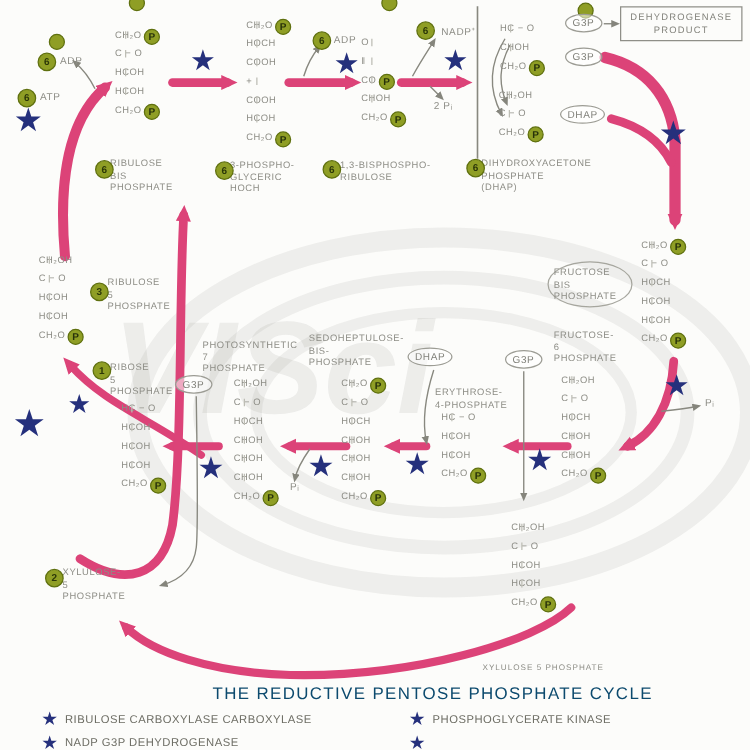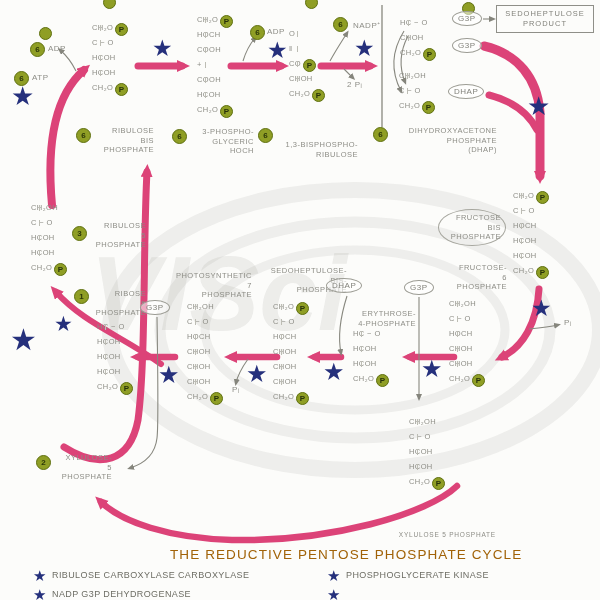--- a/index.html
+++ b/index.html
@@ -5,34 +5,34 @@
   html,body{margin:0;padding:0}
   body{width:600px;height:600px;position:relative;overflow:hidden;
        background:#fcfcfa;font-family:"Liberation Sans",sans-serif;color:#85857f}
   
   .mol{position:absolute;font-size:7.5px;letter-spacing:.4px;color:#8d8d86;line-height:15px;white-space:nowrap}
   .mol .mline{position:relative;height:15px}
   .mol .mline+.mline::before{content:"";position:absolute;left:8px;top:-10px;height:6px;border-left:1px dashed #bdbdb4}
   .pc{display:inline-block;width:11px;height:11px;border-radius:50%;background:#8f9e25;border:1px solid #5f700f;
       color:#27310a;font-size:8px;font-weight:bold;text-align:center;line-height:11px;margin-left:2px;vertical-align:-2px}
   
-  .lbl{position:absolute;font-size:7.5px;line-height:9.5px;letter-spacing:.5px;color:#8d8d86;text-align:right}
+  .lbl{position:absolute;font-size:7.5px;line-height:9.5px;letter-spacing:.5px;color:#8d8d86;text-align:left}
   .lbl.tiny{font-size:6.5px;letter-spacing:.8px}
   .circled{border:1px solid #a6a69e;border-radius:50%;padding:3px 4px}
   
   .gc{position:absolute;width:13px;height:13px;border-radius:50%;background:#8f9e25;border:1px solid #5f700f;
       color:#2c3708;font-size:8px;font-weight:bold;text-align:center;line-height:13px}
   .gdot{position:absolute;width:11px;height:11px;border-radius:50%;background:#8f9e25;border:1px solid #5f700f}
   .star{position:absolute;color:#25307c;line-height:1}
   .oval{position:absolute;border:1px solid #9c9c94;border-radius:50%/50%;font-size:8px;letter-spacing:.5px;
         color:#82827b;padding:2px 5px;background:rgba(255,255,255,.55)}
   .cof{position:absolute;font-size:8px;letter-spacing:.5px;color:#8d8d86;white-space:nowrap}
   .box{position:absolute;border:1.5px solid #8f8f88;padding:3px 4px;font-size:7.5px;line-height:10px;
        letter-spacing:1px;color:#82827b;text-align:center;background:#fcfcfa}
-  .title{position:absolute;font-size:13.5px;letter-spacing:1.1px;color:#a16207;white-space:nowrap}
+  .title{position:absolute;font-size:13.5px;letter-spacing:1.1px;color:#0c4a6e;white-space:nowrap}
   .leg{position:absolute;font-size:9px;letter-spacing:.4px;color:#6d6d64;white-space:nowrap}
   .wm{position:absolute;left:0;top:0;pointer-events:none;opacity:.8}
   svg.layer{position:absolute;left:0;top:0;pointer-events:none}
 </style>
 </head>
 <body>
 
 <div class="wm">
   <svg width="600" height="600" viewBox="0 0 600 600">
     <g opacity="0.16" stroke="#8f8f8a" fill="none">
@@ -184,21 +184,21 @@
 <div class="lbl" style="left:88px;top:126px;width:66px">
     <div>RIBULOSE</div>
     <div>BIS</div>
     <div>PHOSPHATE</div>
   </div>
 <div class="lbl" style="left:184px;top:127px;width:70px">
     <div>3-PHOSPHO-</div>
     <div>GLYCERIC</div>
     <div>HOCH</div>
   </div>
-<div class="lbl" style="left:272px;top:140px;width:86px">
+<div class="lbl" style="left:272px;top:127px;width:86px">
     <div>1,3-BISPHOSPHO-</div>
     <div>RIBULOSE</div>
   </div>
 <div class="lbl" style="left:385px;top:126px;width:112px">
     <div>DIHYDROXYACETONE</div>
     <div>PHOSPHATE</div>
     <div>(DHAP)</div>
   </div>
 <div class="lbl" style="left:86px;top:221px;width:60px">
     <div>RIBULOSE</div>
@@ -269,21 +269,21 @@
 <div class="cof" style="left:564px;top:318px">Pᵢ</div>
 
 <div class="oval" style="left:452px;top:11px">G3P</div>
 <div class="oval" style="left:452px;top:38px">G3P</div>
 <div class="oval" style="left:448px;top:84px">DHAP</div>
 <div class="oval" style="left:326px;top:278px">DHAP</div>
 <div class="oval" style="left:404px;top:280px">G3P</div>
 <div class="oval" style="left:140px;top:300px">G3P</div>
 
 <div class="box" style="left:496px;top:5px;width:88px">
-  <div>SEDOHEPTULOSE</div>
+  <div>DEHYDROGENASE</div>
   <div>PRODUCT</div>
 </div>
 
 <span class="star" style="left:11px;top:83px;font-size:26px">★</span>
 <span class="star" style="left:152px;top:37px;font-size:23px">★</span>
 <span class="star" style="left:267px;top:39px;font-size:23px">★</span>
 <span class="star" style="left:354px;top:37px;font-size:23px">★</span>
 <span class="star" style="left:527px;top:93px;font-size:26px">★</span>
 <span class="star" style="left:531px;top:297px;font-size:23px">★</span>
 <span class="star" style="left:10px;top:325px;font-size:30px">★</span>

